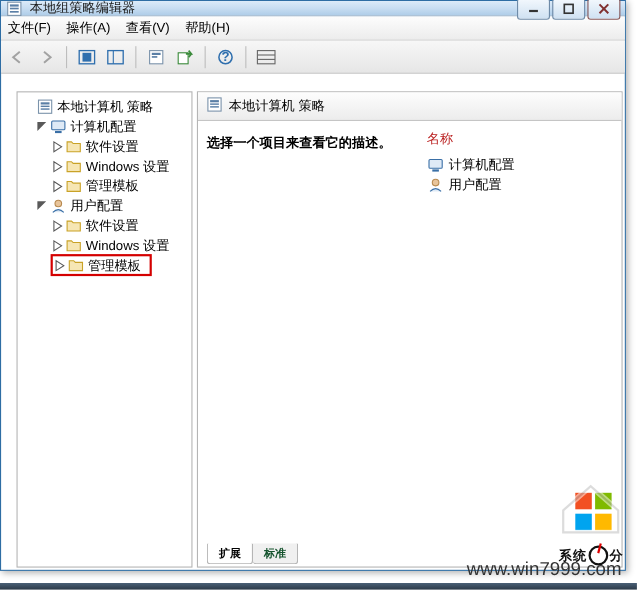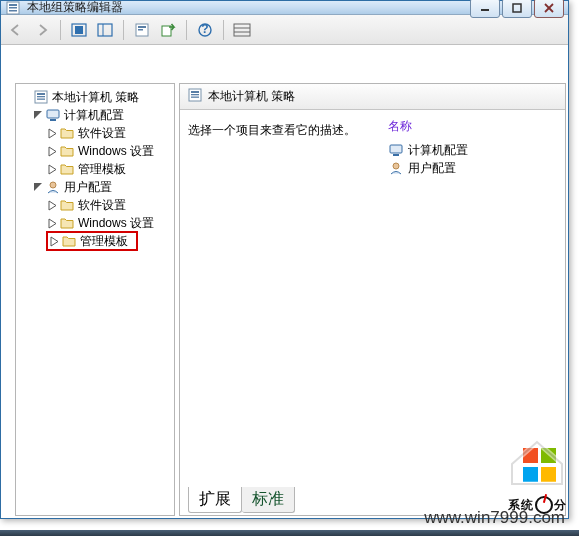--- a/index.html
+++ b/index.html
@@ -32,28 +32,28 @@
 .tree .expander { width:12px; height:12px; display:flex; align-items:center; justify-content:center; margin-right:1px;}
 .tree .expander.blank { visibility:hidden; }
 .tree .node-icon { width:16px; height:16px; margin-right:3px; display:flex; align-items:center; justify-content:center;}
 .tree .children { margin-left: 14px; }
 .highlighted .row-inner { border:2px solid #d40000; padding:0 8px 0 0; display:inline-flex; align-items:center; height:20px;}
 .row-inner { display:inline-flex; align-items:center;}
 
 .content-panel { flex:1; border:1px solid #b5b5b5; display:flex; flex-direction:column; background:#fff; position:relative;}
 .content-header { height:26px; border-bottom:1px solid #c5c5c5; background:linear-gradient(#fdfdfd,#ececec); display:flex; align-items:center; padding:0 8px; gap:6px;}
 .content-body { flex:1; display:flex; }
-.desc-col { width:200px; padding:12px 8px; color:#000; }
+.desc-col { width:200px; padding:12px 8px; color:#000;font-weight:bold; }
 .list-col { flex:1; padding:6px 8px; }
-.list-header { color:#6d28d9; padding:2px 0 6px 0; }
+.list-header { color:#b91c1c; padding:2px 0 6px 0; }
 .list-row { display:flex; align-items:center; height:18px; gap:4px; cursor:pointer;}
 .list-row .node-icon { width:16px; height:16px; display:flex;align-items:center;justify-content:center;}
 
 .tab-strip { position:absolute; bottom:2px; left:8px; display:flex; }
-.tab { border:1px solid #b5b5b5; border-top:none; padding:2px 10px; background:#fff; font-size:16px; cursor:pointer; border-radius:0 0 3px 3px;}
+.tab { border:1px solid #b5b5b5; border-top:none; padding:2px 10px; background:#fff; font-size:10px; cursor:pointer; border-radius:0 0 3px 3px;font-weight:bold;}
 .tab + .tab { border-left:none; }
 .tab.active { background:#fff; }
 .tab.inactive { background:#f0f0f0; color:#14532d;}
 
 .watermark-logo { position:absolute; right:22px; bottom:54px; display:flex; flex-wrap:wrap; width:34px; height:34px; gap:3px;}
 .watermark-logo div { width:15px; height:15px; }
 .wm-r { background:#f25022;} .wm-g { background:#7fba00;} .wm-b { background:#00a4ef;} .wm-y { background:#ffb900;}
 .watermark-house { position:absolute; right:12px; bottom:46px; opacity:0.5; }
 .watermark-text-main { position:absolute; right:12px; bottom:22px; font-size:22px; font-weight:bold; color:#111; letter-spacing:1px; display:flex; align-items:center; gap:1px;}
 .watermark-text-main .dot { width:18px; height:18px; border-radius:50%; background:#fff; border:2px solid #111; position:relative; display:inline-block;}
@@ -91,20 +91,26 @@
         </div>
       <div class="win-btn close">
           <svg width="10" height="10">
             <line x1="1" y1="1" x2="9" y2="9" stroke="#803030" stroke-width="1.8"></line>
             <line x1="9" y1="1" x2="1" y2="9" stroke="#803030" stroke-width="1.8"></line>
           </svg>
         </div>
     </div>
   </div>
 
+  <div class="menubar">
+    <span class="menu-item">文件(F)</span>
+    <span class="menu-item">操作(A)</span>
+    <span class="menu-item">查看(V)</span>
+    <span class="menu-item">帮助(H)</span>
+  </div>
 
   <div class="toolbar">
     <div class="tb-btn disabled">
         <svg width="14" height="14">
           <path d="M9 2 L3 7 L9 12" fill="none" stroke="#333" stroke-width="1.8"></path>
         </svg>
       </div>
     <div class="tb-btn disabled">
         <svg width="14" height="14">
           <path d="M5 2 L11 7 L5 12" fill="none" stroke="#333" stroke-width="1.8"></path>

